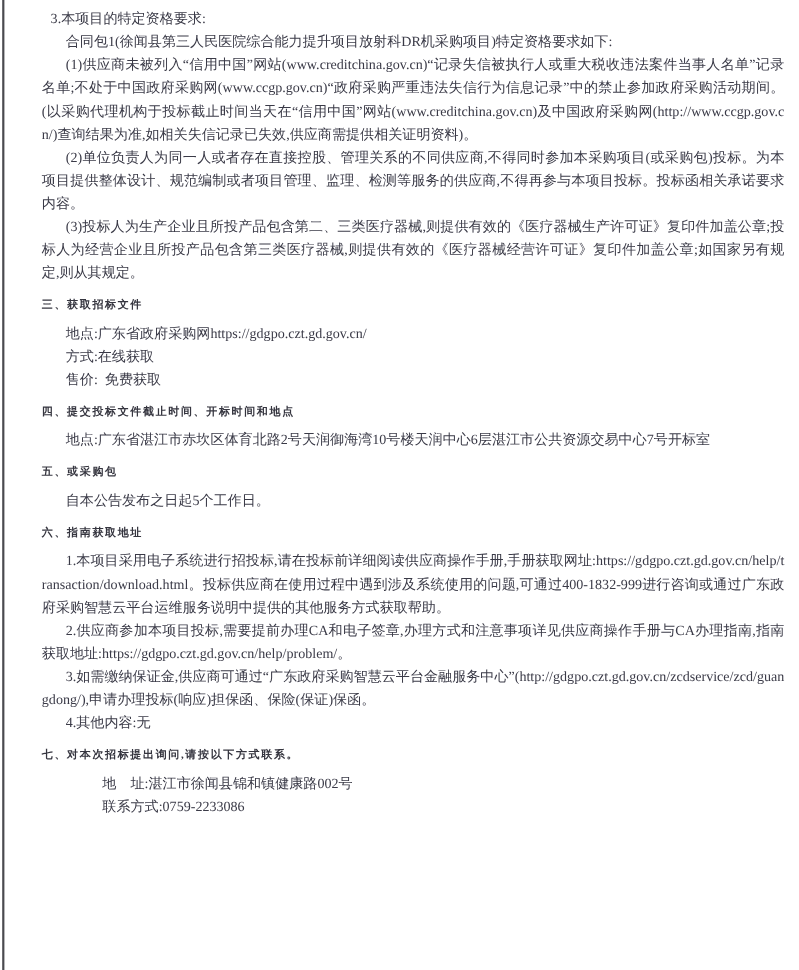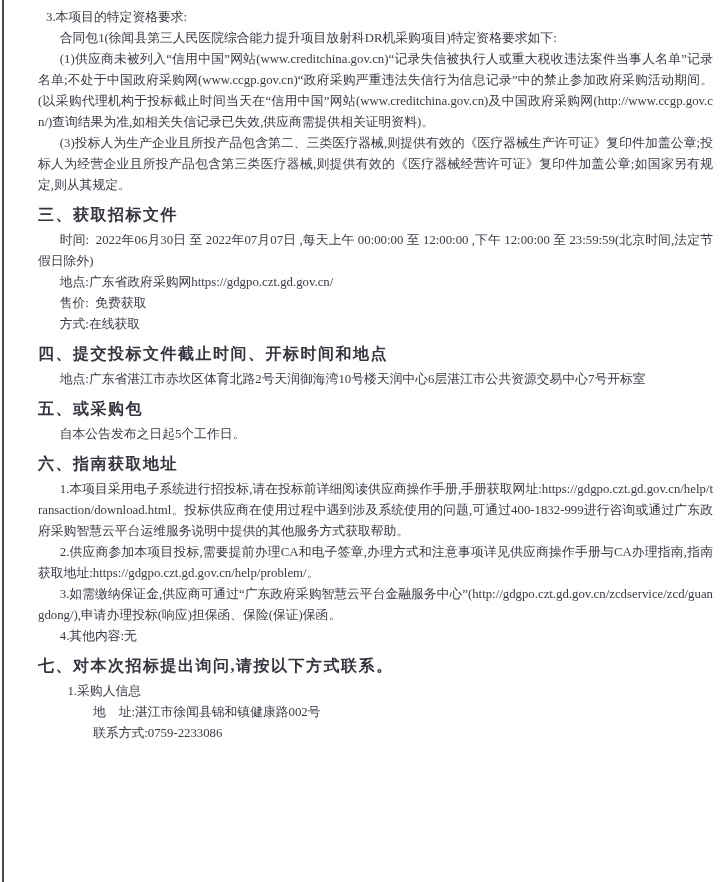--- a/index.html
+++ b/index.html
@@ -28,51 +28,50 @@
   .doc p {
     margin: 0;
     white-space: pre-wrap;
     word-break: break-all;
   }
   .doc p.item    { margin-left: 8px; }
   .doc p.indent  { text-indent: 1.7em; }
   .doc p.sub     { margin-left: 2.3em; }
   .doc p.contact { margin-left: 4.3em; }
   .doc h2 {
-    font-size: 16px;
+    font-size: 10px;
     font-weight: 700;
     color: var(--heading, #35353f);
     margin: 8px 0 5px 0;
     line-height: 21px;
     letter-spacing: 1.5px;
     text-align: left;
   }
 </style>
 </head>
 <body>
 
 <div class="page" style="--bg: #ffffff; --text: #3a3a47; --heading: #35353f; --rule: #4a4a4f;">
   <div class="left-rule"></div>
   <main class="doc">
       <p class="item">3.本项目的特定资格要求:</p>
       <p class="indent">合同包1(徐闻县第三人民医院综合能力提升项目放射科DR机采购项目)特定资格要求如下:</p>
       <p class="indent">(1)供应商未被列入“信用中国”网站(www.creditchina.gov.cn)“记录失信被执行人或重大税收违法案件当事人名单”记录名单;不处于中国政府采购网(www.ccgp.gov.cn)“政府采购严重违法失信行为信息记录”中的禁止参加政府采购活动期间。(以采购代理机构于投标截止时间当天在“信用中国”网站(www.creditchina.gov.cn)及中国政府采购网(http://www.ccgp.gov.cn/)查询结果为准,如相关失信记录已失效,供应商需提供相关证明资料)。</p>
+      <p class="indent">(2)单位负责人为同一人或者存在直接控股、管理关系的不同供应商,不得同时参加本采购项目(或采购包)投标。为本项目提供整体设计、规范编制或者项目管理、监理、检测等服务的供应商,不得再参与本项目投标。投标函相关承诺要求内容。</p>
       <p class="indent">(3)投标人为生产企业且所投产品包含第二、三类医疗器械,则提供有效的《医疗器械生产许可证》复印件加盖公章;投标人为经营企业且所投产品包含第三类医疗器械,则提供有效的《医疗器械经营许可证》复印件加盖公章;如国家另有规定,则从其规定。</p>
       <h2>三、获取招标文件</h2>
-      <p class="indent">时间:  2022年06月30日 至 2022年07月07日 ,每天上午 00:00:00 至 12:00:00 ,下午 12:00:00 至 23:59:59(北京时间,法定节假日除外)</p>
       <p class="indent">地点:广东省政府采购网https://gdgpo.czt.gd.gov.cn/</p>
+      <p class="indent">方式:在线获取</p>
       <p class="indent">售价:  免费获取</p>
-      <p class="indent">方式:在线获取</p>
       <h2>四、提交投标文件截止时间、开标时间和地点</h2>
       <p class="indent">地点:广东省湛江市赤坎区体育北路2号天润御海湾10号楼天润中心6层湛江市公共资源交易中心7号开标室</p>
       <h2>五、或采购包</h2>
       <p class="indent">自本公告发布之日起5个工作日。</p>
       <h2>六、指南获取地址</h2>
       <p class="indent">1.本项目采用电子系统进行招投标,请在投标前详细阅读供应商操作手册,手册获取网址:https://gdgpo.czt.gd.gov.cn/help/transaction/download.html。投标供应商在使用过程中遇到涉及系统使用的问题,可通过400-1832-999进行咨询或通过广东政府采购智慧云平台运维服务说明中提供的其他服务方式获取帮助。</p>
       <p class="indent">2.供应商参加本项目投标,需要提前办理CA和电子签章,办理方式和注意事项详见供应商操作手册与CA办理指南,指南获取地址:https://gdgpo.czt.gd.gov.cn/help/problem/。</p>
       <p class="indent">3.如需缴纳保证金,供应商可通过“广东政府采购智慧云平台金融服务中心”(http://gdgpo.czt.gd.gov.cn/zcdservice/zcd/guangdong/),申请办理投标(响应)担保函、保险(保证)保函。</p>
       <p class="indent">4.其他内容:无</p>
       <h2>七、对本次招标提出询问,请按以下方式联系。</h2>
-      <p class="sub">1.采购人信息</p>
       <p class="contact">地　址:湛江市徐闻县锦和镇健康路002号</p>
       <p class="contact">联系方式:0759-2233086</p>
     </main>
 </div>
 
 </body></html>

